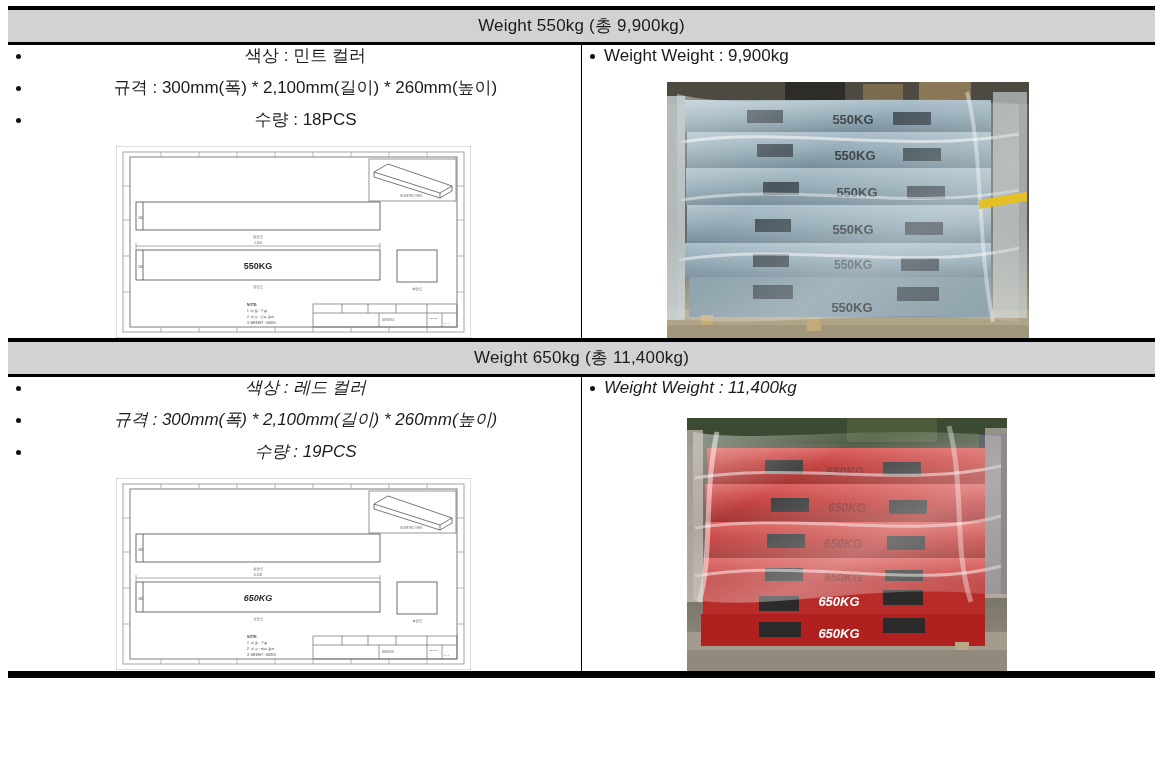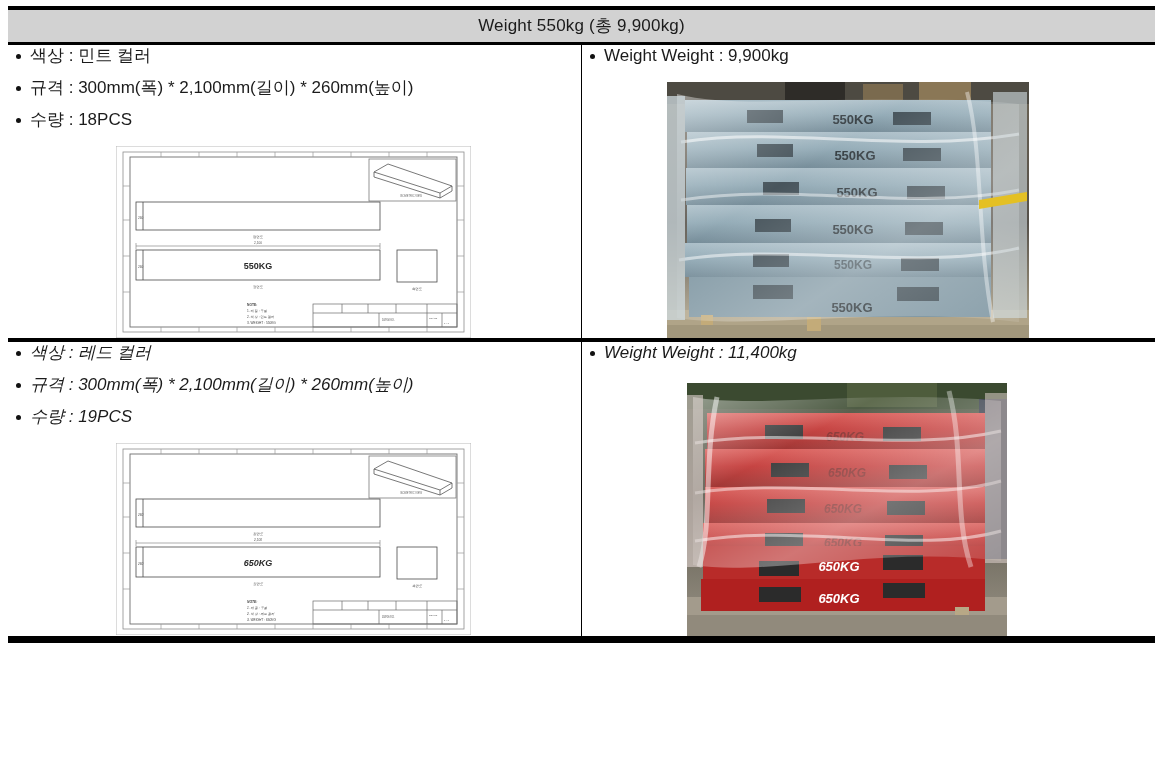--- a/index.html
+++ b/index.html
@@ -50,20 +50,21 @@
     color: #1b1b1b;
     line-height: 32px;
     white-space: nowrap;
   }
 
   
   .cell-left {
     width: 570px;
     border-right: 1.5px solid #000;
     padding: 10px 0 10px 0;
+    text-align: center;
   }
   .cell-right {
     width: 577px;
     padding: 10px 0 10px 0;
   }
 
   .row-body td {
     border-bottom: 4px solid #000;
   }
   .row-body.last td {
@@ -314,20 +315,25 @@
               <rect x="0" y="14" width="18" height="224" fill="#cfdbe0" fill-opacity="0.75"></rect>
               <rect x="326" y="10" width="34" height="226" fill="#d4dfe4" fill-opacity="0.6"></rect>
             </g>
 
             <path d="M312 118 L360 110 L360 119 L312 127 Z" fill="#e4c024"></path>
           </svg>
         </div>
       </td>
     </tr>
 
+    <tr class="row-header">
+      <td colspan="2">
+        <div class="hdr-text">Weight 650kg (총 11,400kg)</div>
+      </td>
+    </tr>
 
     <tr class="row-body last">
 
       <td class="cell-left">
         <ul class="bullets left-list">
           <li>색상 : 레드 컬러</li>
           <li>규격 : 300mm(폭) * 2,100mm(길이) * 260mm(높이)</li>
           <li>수량 : 19PCS</li>
         </ul>
 

